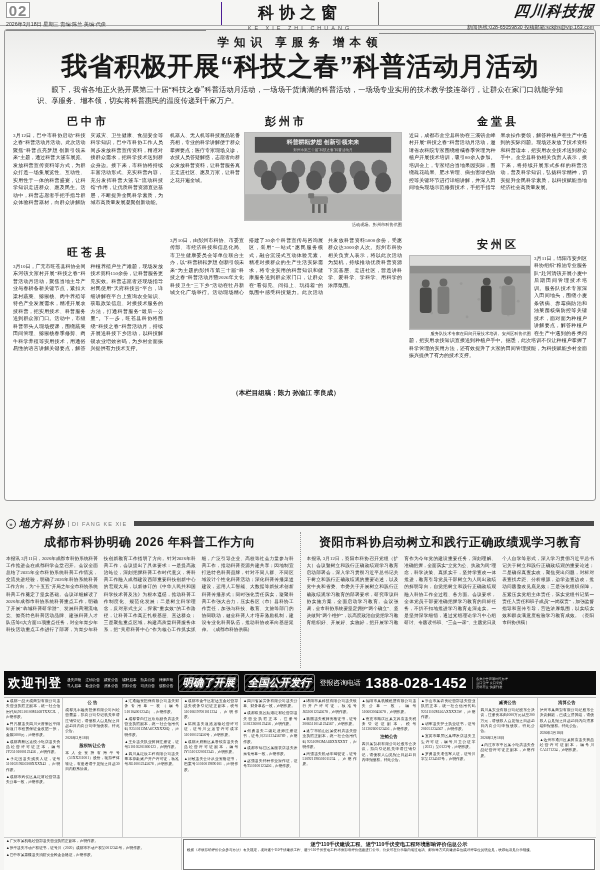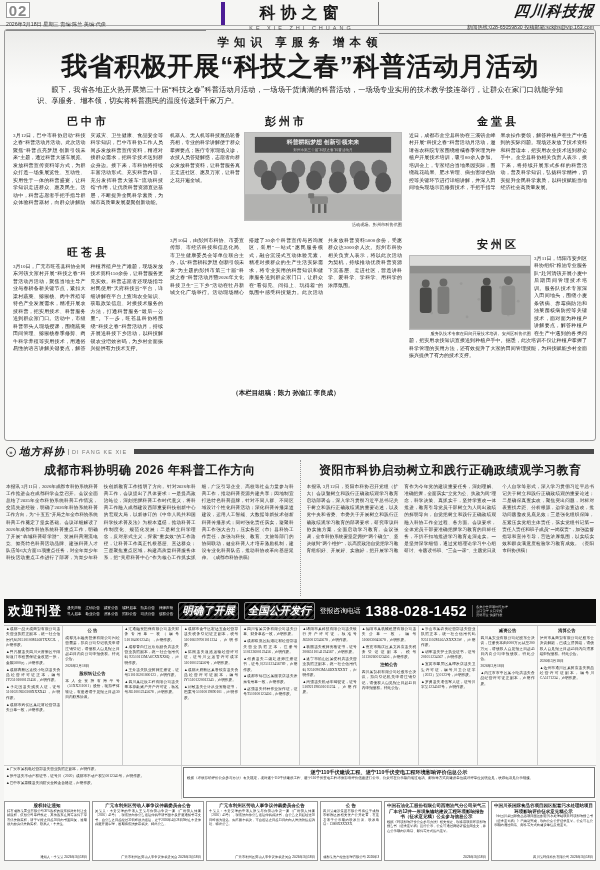--- a/index.html
+++ b/index.html
@@ -6,30 +6,30 @@
   html,body { background:#e8e8e6; }
   .page { width:600px; height:870px; background:#f5f5f3; margin:0 auto; overflow:hidden;
           font-family:"Liberation Sans",sans-serif; color:#1a1a1a; position:relative; }
 
   
   .ph { height:26px; display:flex; align-items:stretch; padding:2px 6px 0; border-bottom:1px solid #aaa; }
   .ph-left { width:215px; display:flex; flex-direction:column; justify-content:flex-start; }
   .pagenum { font-size:15px; font-weight:900; color:#8a8a8a; border:1px solid #9a9a9a; width:24px; height:16px;
              line-height:15px; text-align:center; letter-spacing:1px; background:#fff; }
   .dateline { font-size:5.2px; color:#333; margin-top:3px; border-bottom:1px solid #888; padding-bottom:2px; width:200px; }
-  .ph-center { flex:1; text-align:center; border-left:4px solid #4c1d95; border-right:1px solid #777; padding:1px 0; }
+  .ph-center { flex:1; text-align:center; border-left:1px solid #4c1d95; border-right:1px solid #777; padding:1px 0; }
   .sec-title { font-size:16px; font-weight:900; letter-spacing:5px; font-family:"Liberation Serif",serif; }
   .sec-pinyin { font-size:5.5px; color:#555; letter-spacing:3px; margin-top:1px; }
   .ph-right { width:215px; text-align:right; display:flex; flex-direction:column; justify-content:flex-start; }
   .masthead { font-size:15px; font-weight:900; font-style:italic; font-family:"Liberation Serif",serif;
               letter-spacing:1px; transform:skewX(-6deg); }
   .contact { font-size:5.2px; color:#333; margin-top:3px; border-bottom:1px solid #888; padding-bottom:2px; }
 
   
-  .feature { margin:3px 4px 4px; border:1px solid #999; border-radius:3px; height:412px; padding:5px 8px 4px;
+  .feature { margin:3px 4px 16px; border:1px solid #999; border-radius:3px; height:472px; padding:5px 8px 4px;
              background:linear-gradient(#ececea,#fcfcfb 14%); overflow:hidden; }
   .kicker { text-align:center; font-size:11.5px; font-weight:900; letter-spacing:5px; }
   .headline { text-align:center; font-size:26px; font-weight:900; letter-spacing:0.5px; margin:2px 0 3px; line-height:1.15; }
   .lede { font-size:7.2px; line-height:1.6; color:#222; padding:0 24px; text-align:justify; text-indent:2em;
           font-family:"Liberation Serif",serif; }
   .cols { display:flex; gap:7px; margin-top:5px; height:300px; overflow:hidden; }
   .col-left { width:150px; } .col-mid { width:232px; } .col-right { flex:1; }
   h2.city { font-size:11px; font-weight:700; text-align:center; letter-spacing:3px; margin:1px 0 3px; }
   .small { font-size:5px; line-height:1.5; text-align:justify; font-family:"Liberation Serif",serif; color:#1c1c1c; }
   .two { column-count:2; column-gap:5px; overflow:hidden; }

